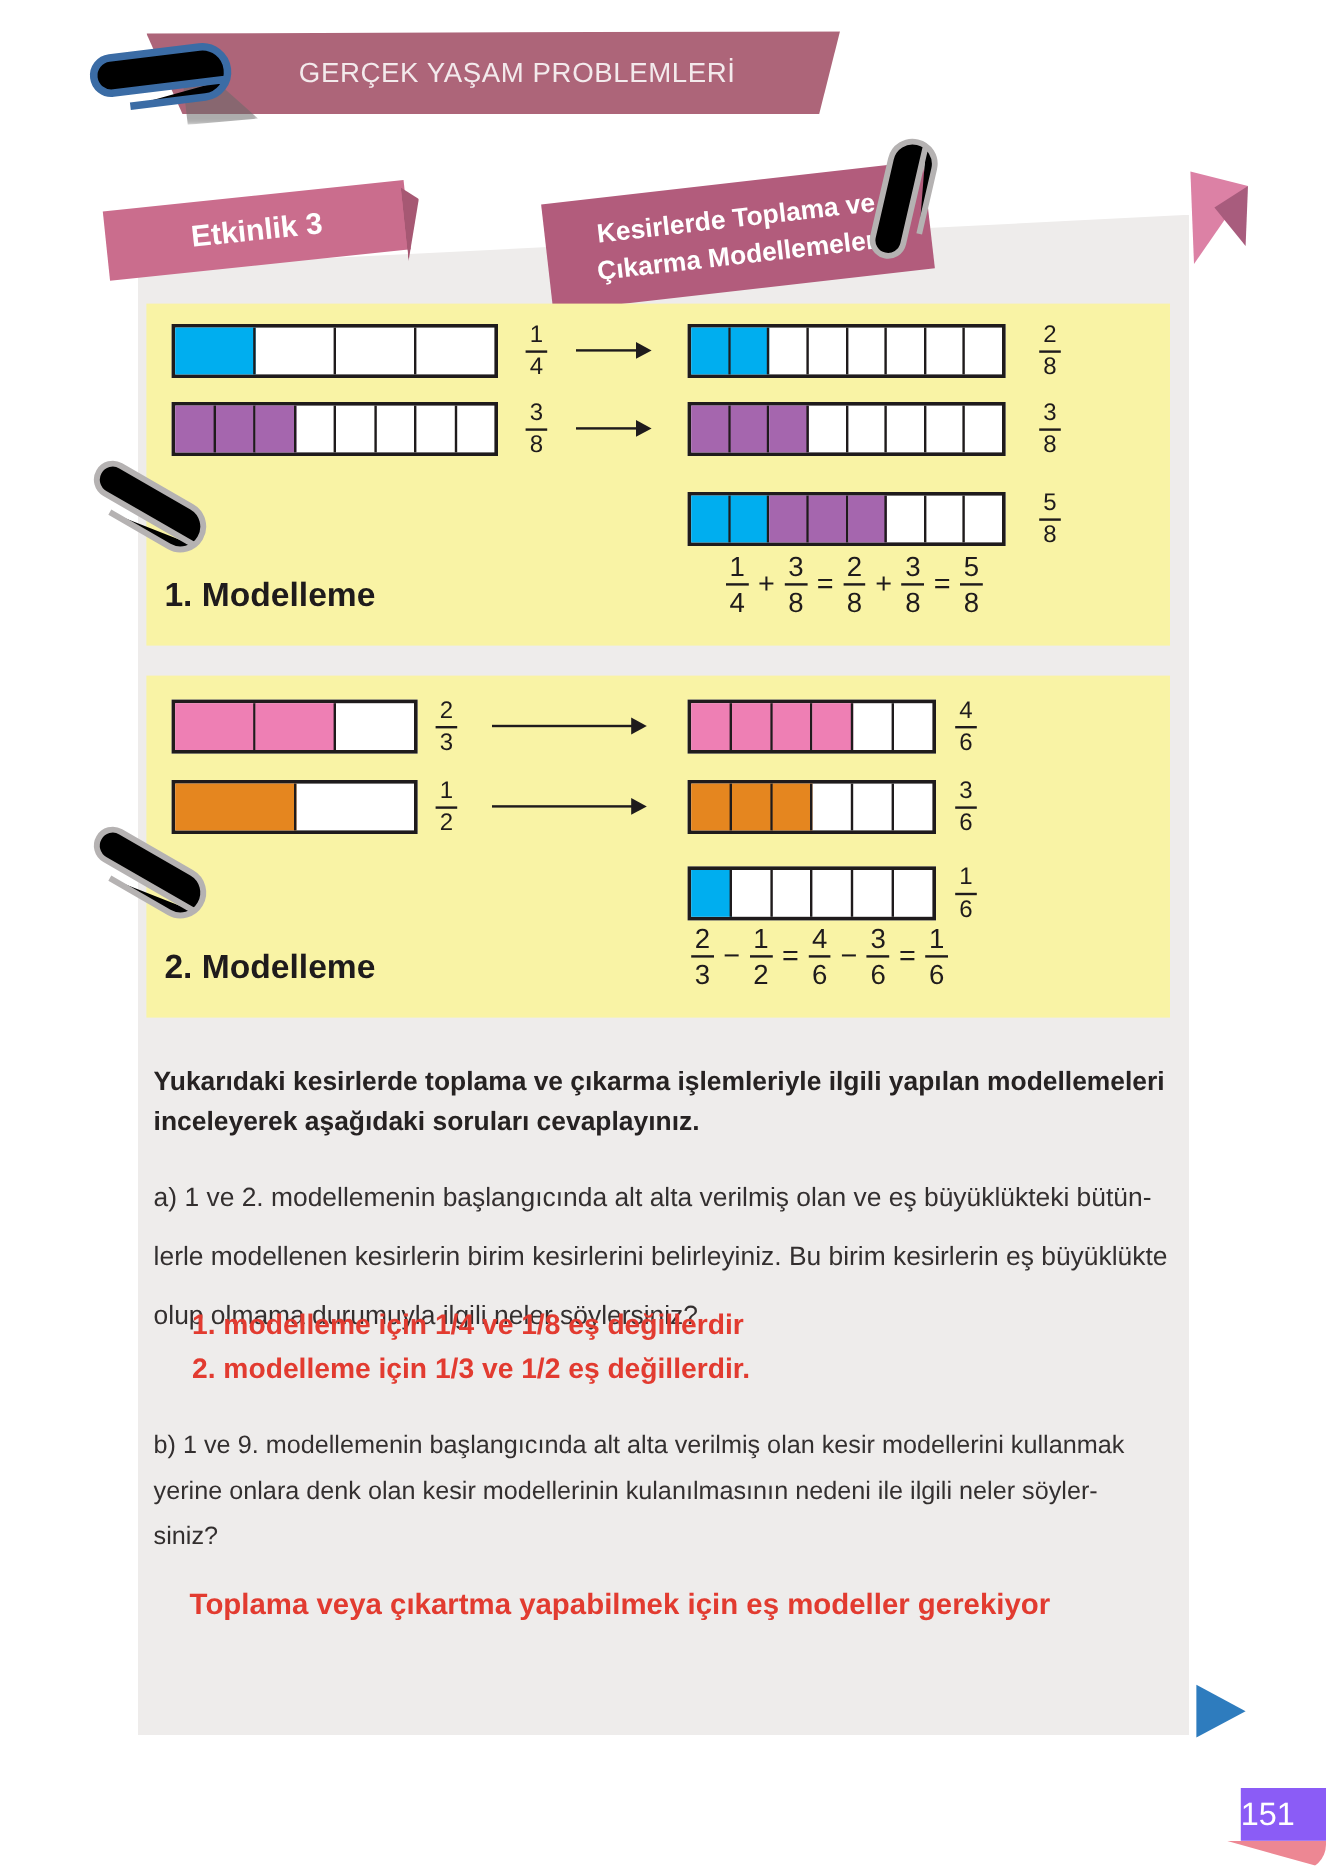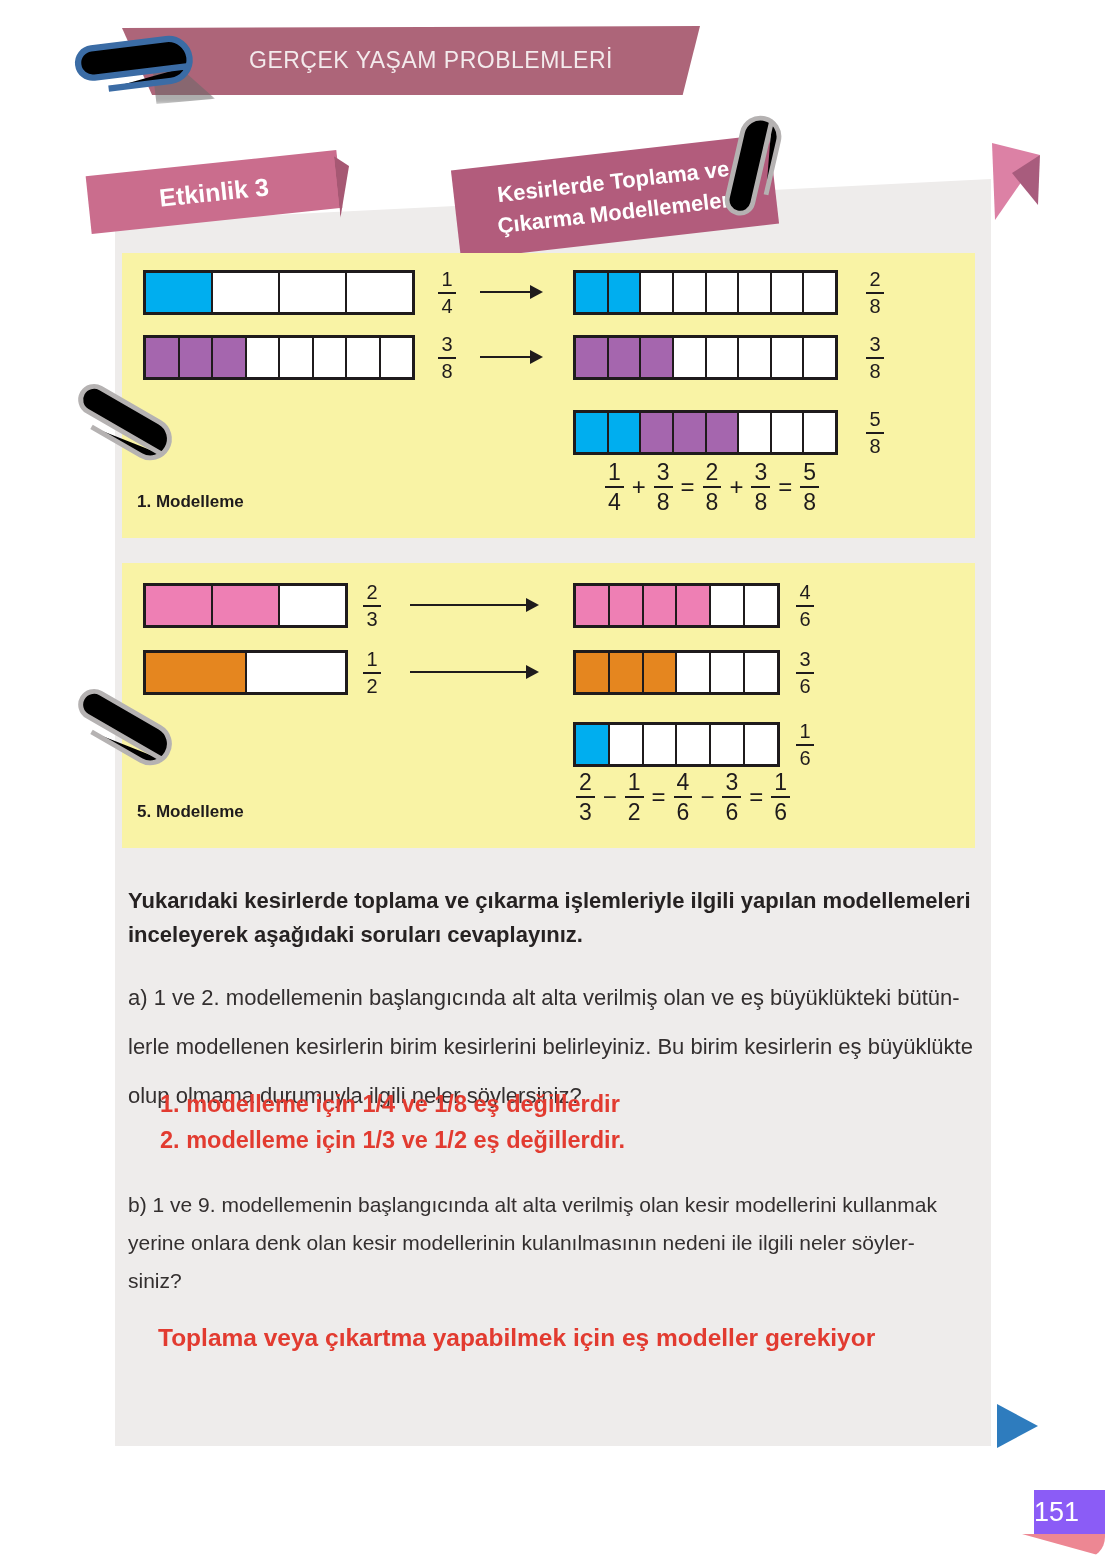--- a/index.html
+++ b/index.html
@@ -27,21 +27,21 @@
   .topic-banner{position:absolute;left:455px;top:152px;width:320px;height:90px;background:#b25c7c;
                 transform:rotate(-6.5deg);display:flex;flex-direction:column;align-items:center;justify-content:center;}
   .topic-banner span{color:#fff;font-weight:bold;font-size:22px;line-height:31px;white-space:nowrap;}
 
   
   .pennant{position:absolute;left:985px;top:140px;}
 
   
   .model-box{position:absolute;left:122px;width:853px;height:285px;background:#f9f3a5;}
   .model-box.m1{top:253px;} .model-box.m2{top:563px;}
-  .model-label{position:absolute;left:15px;bottom:26px;font-weight:bold;font-size:17px;color:#1f1b1c;}
+  .model-label{position:absolute;left:15px;bottom:26px;font-weight:bold;font-size:28px;color:#1f1b1c;}
 
   .bar{position:absolute;display:flex;background:#ffffff;border:3px solid #1f1b1c;box-sizing:border-box;}
   .cell{flex:1;border-right:2px solid #1f1b1c;}
   .cell:last-child{border-right:none;}
 
   .fraclabel{position:absolute;width:40px;height:45px;display:flex;align-items:center;justify-content:center;}
   .frac{display:inline-flex;flex-direction:column;align-items:center;font-size:20px;line-height:1.05;color:#1f1b1c;}
   .frac .num{border-bottom:2px solid #1f1b1c;padding:0 3px 2px;}
   .frac .den{padding-top:2px;}
 
@@ -316,21 +316,21 @@
         <span class="frac">
           <span class="num">3</span>
           <span class="den">6</span>
         </span>
         <span class="op">=</span>
         <span class="frac">
           <span class="num">1</span>
           <span class="den">6</span>
         </span>
       </div>
-    <div class="model-label">5. Modelleme</div>
+    <div class="model-label">2. Modelleme</div>
   </div>
 
   <svg class="clip" style="left:110px;top:695px;transform:rotate(-60deg) scale(1.9);transform-origin:15px 32px;" width="30" height="64" viewBox="0 0 30 64">
     <use href="#clipshape" stroke="#b5b2b2" stroke-width="2.6"></use>
   </svg>
 
   <div class="textblock intro">Yukarıdaki kesirlerde toplama ve çıkarma işlemleriyle ilgili yapılan modellemeleri
 inceleyerek aşağıdaki soruları cevaplayınız.</div>
   <div class="textblock qa">a) 1 ve 2. modellemenin başlangıcında alt alta verilmiş olan ve eş büyüklükteki bütün-
 lerle modellenen kesirlerin birim kesirlerini belirleyiniz. Bu birim kesirlerin eş büyüklükte

